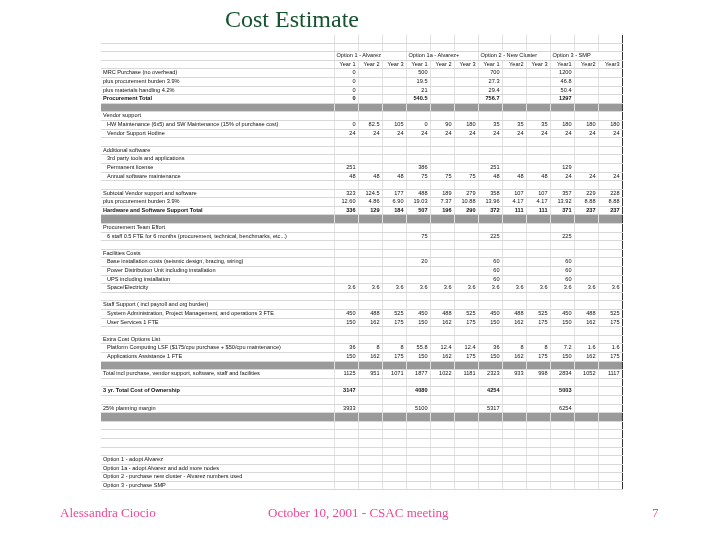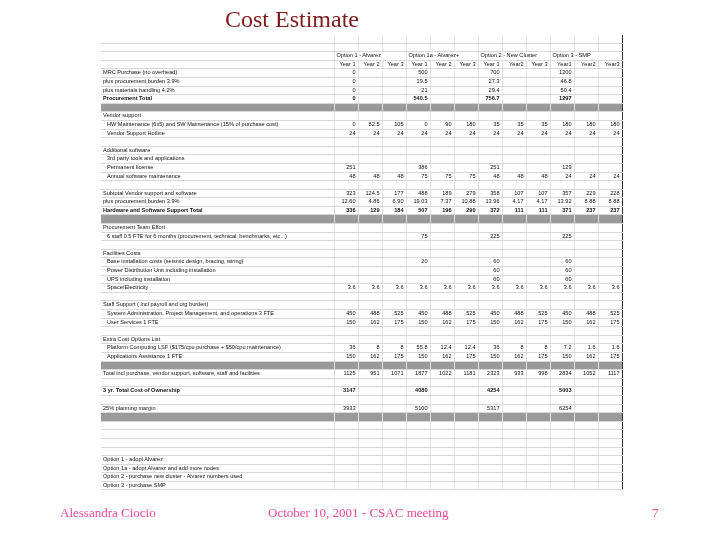--- a/index.html
+++ b/index.html
@@ -1,17 +1,17 @@
 <!DOCTYPE html>
 <html><head>
 <meta charset="utf-8">
 <style>
   html, body { margin:0; padding:0; background:#ffffff; }
   body { width:720px; height:540px; position:relative; overflow:hidden; font-family:"Liberation Serif", serif; }
-  .title { position:absolute; left:0; width:584px; top:6px; text-align:center; font-size:24px; color:#7f1d1d; font-family:"Liberation Serif", serif; }
+  .title { position:absolute; left:0; width:584px; top:6px; text-align:center; font-size:24px; color:#14532d; font-family:"Liberation Serif", serif; }
   .sheet { position:absolute; left:101px; top:35px; width:530px; height:458px; overflow:hidden; background:#fff; }
   table.grid { border-collapse:collapse; table-layout:fixed; font-family:"Liberation Sans", sans-serif; font-size:5.6px; color:#111; }
   table.grid td { height:7.6px; padding:0 2px; border-bottom:1px solid #d8d8d8; border-right:1px solid #e2e2e2; white-space:nowrap; overflow:hidden; line-height:7.6px; }
   td.num { text-align:right; }
   .b { font-weight:bold; }
   .gray td { background:#9a9a9a; height:7px; }
   .sepL { border-left:1.5px solid #333 !important; }
   .sepR { border-right:1.5px solid #333 !important; }
   .hdrrow td.opt { border-top:1px solid #333; }
   .indent { padding-left:6px !important; }

